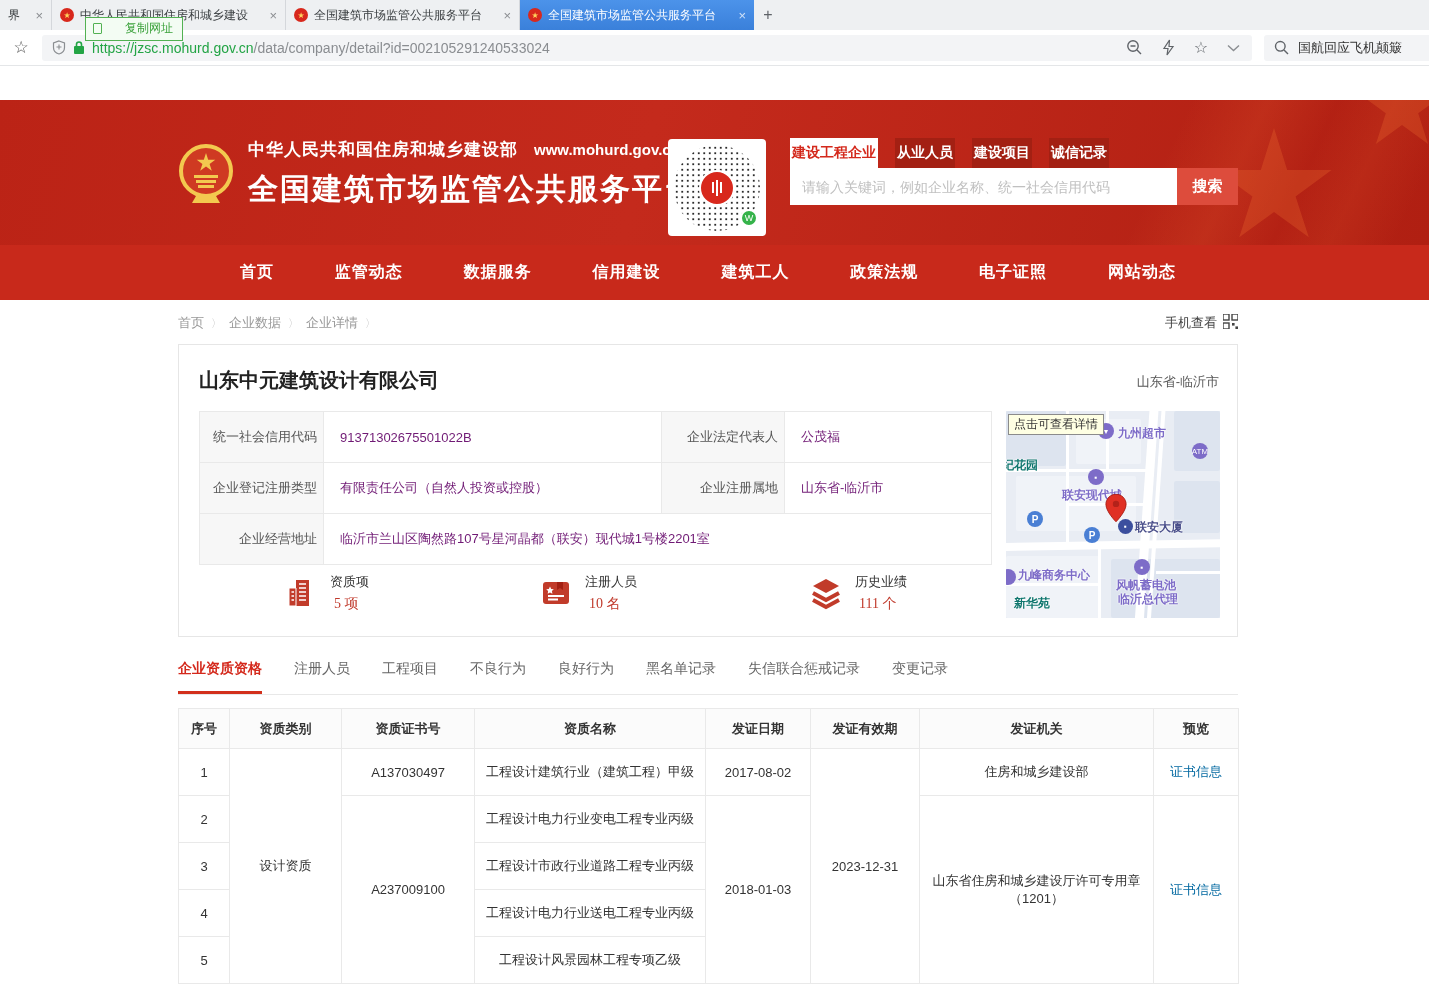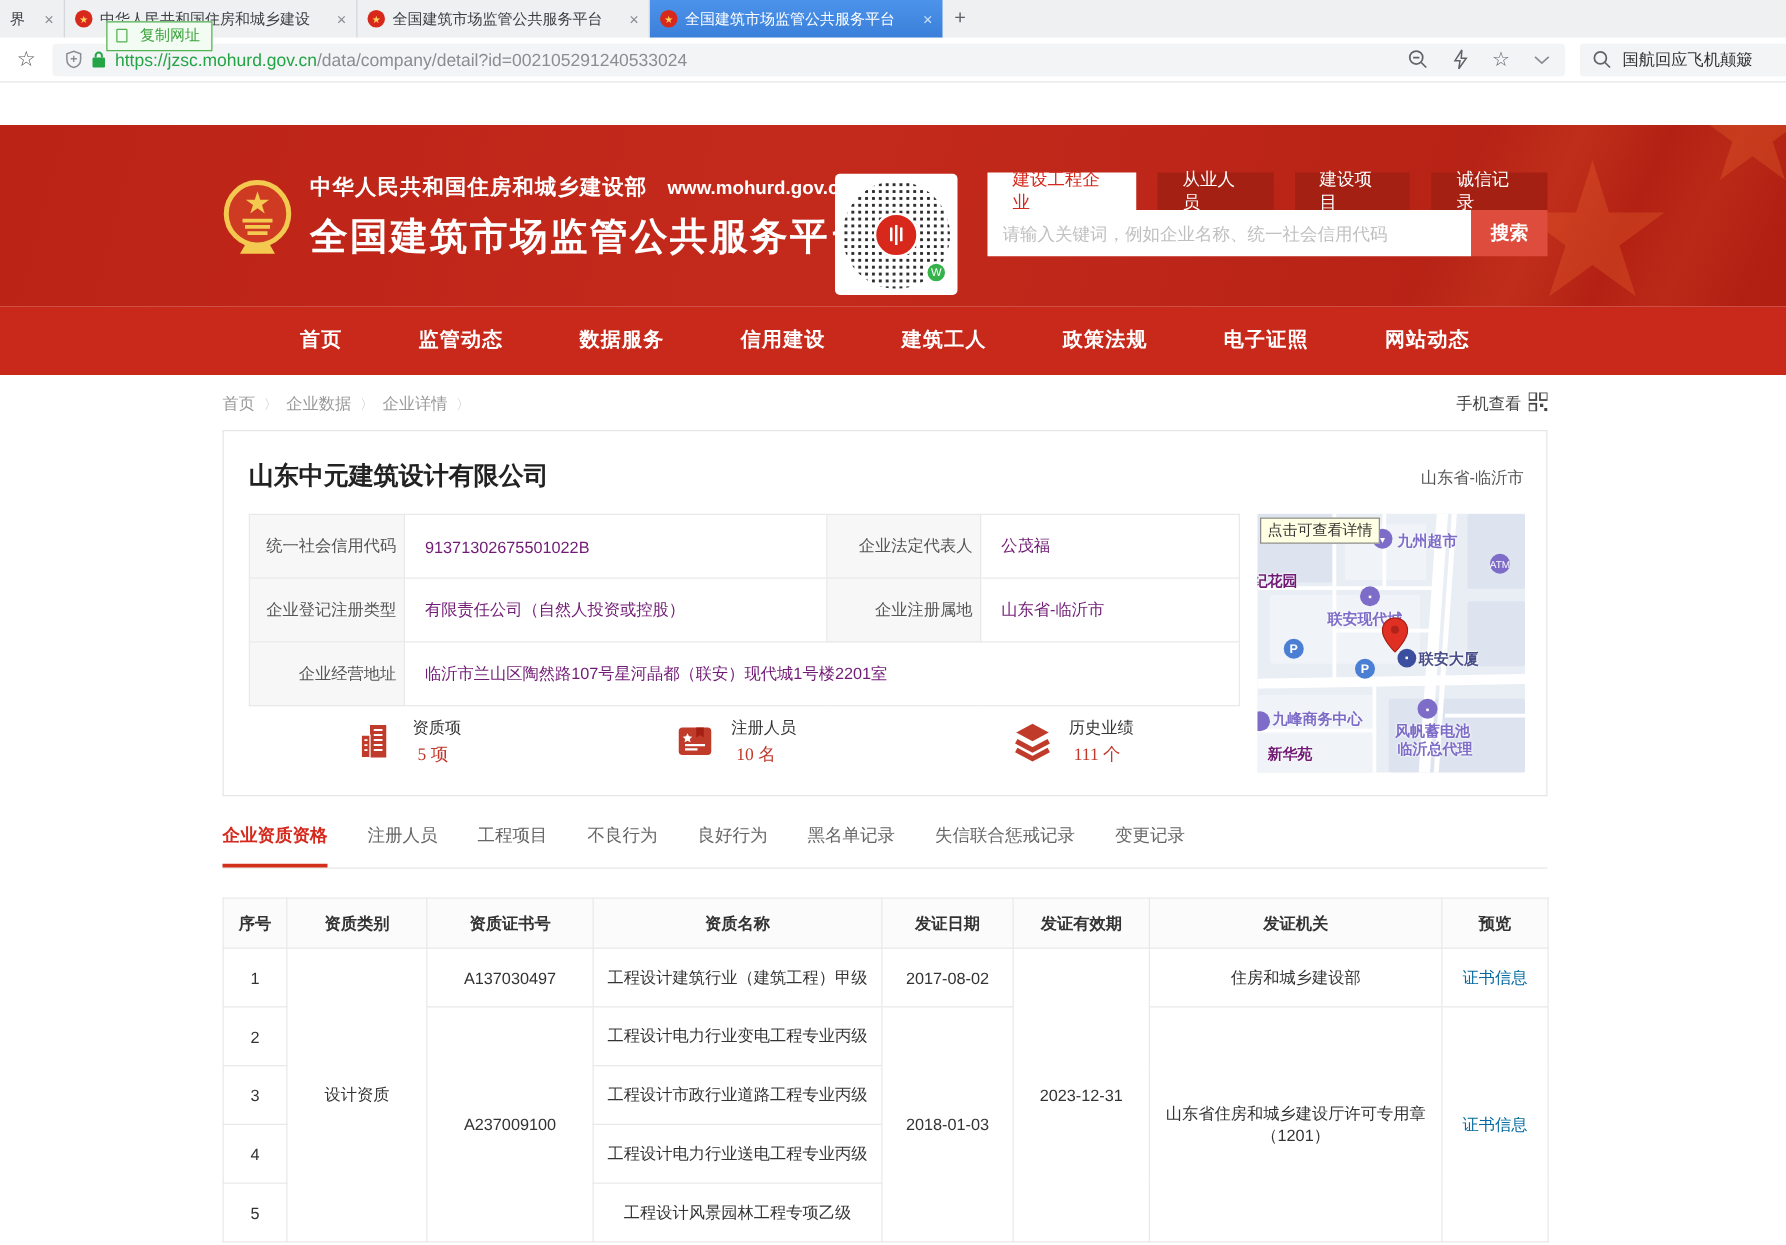--- a/index.html
+++ b/index.html
@@ -13,21 +13,21 @@
   .btab .ttl { overflow:hidden; max-width:170px; }
   .btab .x { color:#8a8d91; font-size:13px; margin-left:auto; }
   .btab.partial { width:52px; justify-content:flex-end; }
   .btab.t { width:234px; }
   .btab.active { background:linear-gradient(#4c93ea,#3a80da); color:#fff; border-right:none; }
   .btab.active .x { color:#cfe2f8; }
   .emb { width:14px; height:14px; border-radius:50%; background:#d8281c; color:#ffd35c; font-size:8px;
     display:flex; align-items:center; justify-content:center; flex:0 0 14px; }
   .newtab { width:28px; display:flex; align-items:center; justify-content:center; color:#5f6368; font-size:16px; }
   .copytip { position:absolute; left:85px; top:17px; z-index:30; background:#f3fcf3; border:1px solid #52b152;
-    color:#3ca23c; font-size:12px; padding:2px 9px 3px 7px; display:flex; align-items:center; gap:10px; }
+    color:#3ca23c; font-size:12px; padding:2px 9px 3px 7px; display:flex; align-items:center; gap:23px; }
   .copytip .cp { width:9px; height:11px; border:1px solid #52b152; border-radius:1px; }
 
   .urlrow { height:36px; background:#fff; border-bottom:1px solid #e4e6e8; display:flex; align-items:center; }
   .bookmark { width:42px; text-align:center; color:#555; font-size:17px; }
   .urlfield { flex:0 0 1210px; height:26px; background:#f3f4f6; border-radius:3px; display:flex; align-items:center;
     padding:0 12px 0 10px; font-size:14px; }
   .urlfield .secure { color:#23a445; }
   .urlfield .rest { color:#8a8d91; }
   .uicon { display:inline-flex; margin-right:7px; }
   .u-right { margin-left:auto; display:flex; align-items:center; gap:19px; color:#5f6368; }
@@ -57,22 +57,22 @@
     background-image:radial-gradient(#2b2b2b 1.1px, transparent 1.2px); background-size:5.5px 5.5px; position:relative; }
   .qrlogo { position:absolute; left:50%; top:50%; width:36px; height:36px; margin:-18px 0 0 -18px; border-radius:50%;
     background:#d8281c; border:2px solid #fff; display:flex; align-items:center; justify-content:center; }
   .qrlogo .bld { width:10px; height:16px; background:linear-gradient(#fff,#fff) center/2px 100% no-repeat,
     linear-gradient(#fff,#fff) left/2px 70% no-repeat, linear-gradient(#fff,#fff) right/2px 70% no-repeat; }
   .qrwx { position:absolute; right:2px; bottom:4px; width:18px; height:18px; border-radius:50%; background:#35b34a;
     border:2px solid #fff; color:#fff; font-size:9px; display:flex; align-items:center; justify-content:center; }
 
   .hsearch { position:absolute; left:790px; top:38px; width:448px; }
   .stabs { display:flex; gap:17px; }
-  .stab { height:30px; padding:0 20px; background:#a32013; color:#fff; font-size:14px; display:flex;
-    align-items:center; font-weight:400; }
+  .stab { height:30px; padding:0 2px; background:#a32013; color:#fff; font-size:14px; display:flex;
+    align-items:center; font-weight:700; }
   .stab.active { background:#fff; color:#d4291c; }
   .srow { display:flex; }
   .hinput { width:387px; height:37px; border:none; background:#fff; padding:0 12px; font-size:14px; color:#333;
     font-family:"Liberation Sans",sans-serif; }
   .hinput::placeholder { color:#c0c0c0; }
   .hbtn { width:61px; height:37px; background:#dd4c3c; color:#fff; font-size:15px; border:none; font-weight:700; }
 
   
   .crumbrow { display:flex; align-items:center; margin-top:14px; font-size:13px; }
   .crumbrow a { color:#999; text-decoration:none; }
@@ -94,35 +94,35 @@
   
   .map { position:absolute; left:827px; top:66px; width:214px; height:207px; background:#e9edf4; overflow:hidden;
     cursor:pointer; }
   .blk { position:absolute; background:#dde4ef; border-radius:2px; }
   .blk.light { background:#f0f3f8; }
   .road { position:absolute; background:#fff; }
   .mtip { position:absolute; left:2px; top:3px; z-index:5; background:#feffe3; border:1px solid #8b8b8b;
     color:#333; font-size:12px; padding:1px 5px; white-space:nowrap; }
   .mlabel { position:absolute; font-size:12px; font-weight:600; white-space:nowrap; z-index:3;
     text-shadow:0 0 2px #fff,0 0 2px #fff; }
-  .poi { color:#7d6cc8; } .area { color:#701a75; } .dark { color:#4a4f8a; }
+  .poi { color:#7d6cc8; } .area { color:#0f766e; } .dark { color:#4a4f8a; }
   .mk { position:absolute; border-radius:50%; display:flex; align-items:center; justify-content:center;
     color:#fff; z-index:2; }
   .mk.purple { background:#7d6cc8; width:16px; height:16px; font-size:8px; }
   .mk.navy { background:#3c4f9e; width:15px; height:15px; font-size:8px; }
   .mk.blue { background:#4a7fd4; width:16px; height:16px; font-size:10px; font-weight:700; }
   .pin { position:absolute; z-index:4; }
 
   
   .sectabs { display:flex; gap:32px; margin-top:23px; border-bottom:1px solid #e8e8e8; }
   .sectab { font-size:14px; color:#666; padding-bottom:13px; cursor:pointer; }
   .sectab.active { color:#d4291c; border-bottom:3px solid #d2301c; font-weight:600; }
 
   
-  .qtable { border-collapse:collapse; margin-top:23px; width:1060px; table-layout:fixed; }
+  .qtable { border-collapse:collapse; margin-top:13px; width:1060px; table-layout:fixed; }
   .qtable th { background:#fbfbfb; font-size:13px; color:#333; font-weight:700; height:40px;
     border:1px solid #e9e9e9; }
   .qtable td { font-size:13px; color:#333; text-align:center; height:47px; border:1px solid #e9e9e9;
     padding:2px 6px; }
   .qtable a.cert { color:#0369a1; text-decoration:none; }
 
   svg { display:block; }
 </style>
 </head>
 <body>

